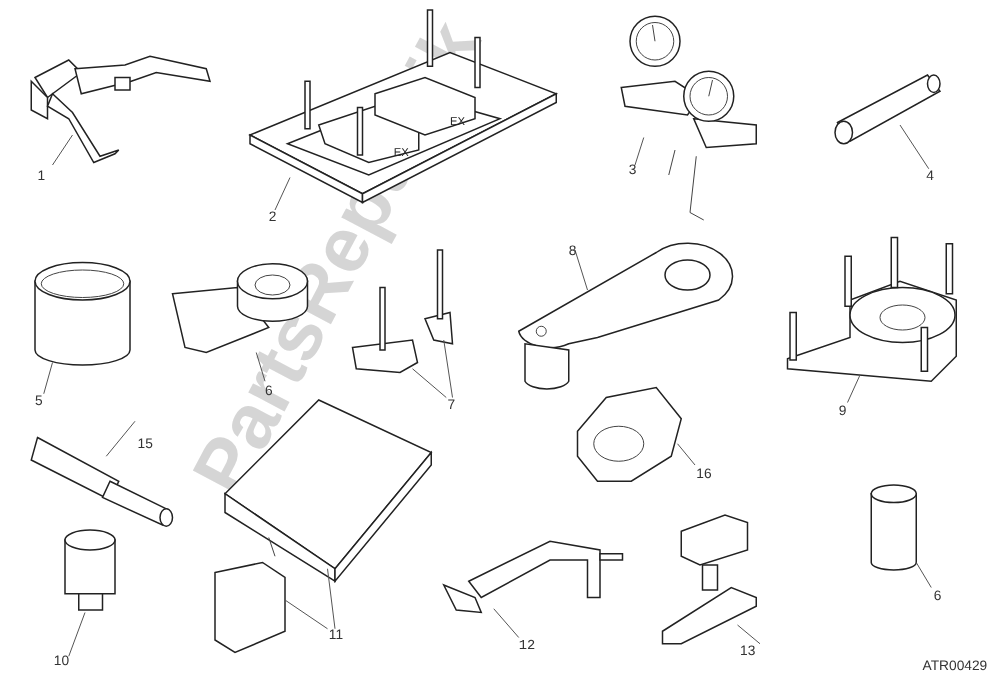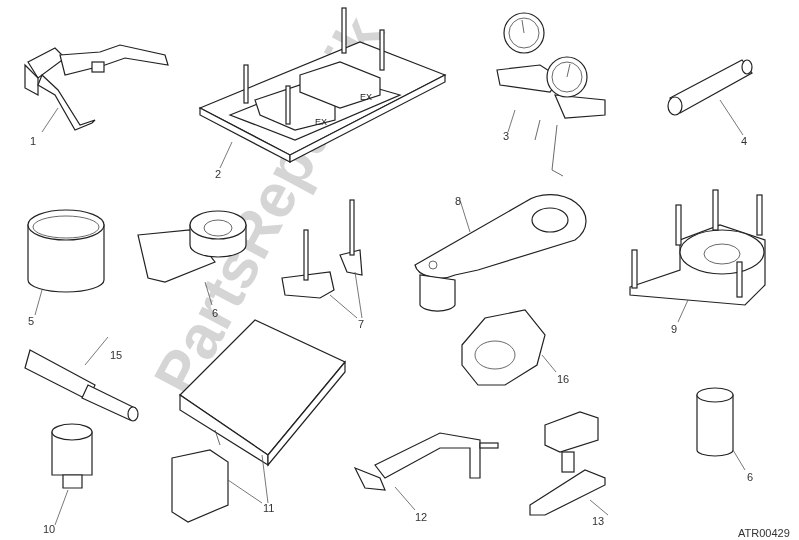--- a/index.html
+++ b/index.html
@@ -168,20 +168,20 @@
   <span class="lbl" style="left:215px;top:168px;">2</span>
   <span class="lbl" style="left:503px;top:130px;">3</span>
   <span class="lbl" style="left:741px;top:135px;">4</span>
   <span class="lbl" style="left:28px;top:315px;">5</span>
   <span class="lbl" style="left:212px;top:307px;">6</span>
   <span class="lbl" style="left:358px;top:318px;">7</span>
   <span class="lbl" style="left:455px;top:195px;">8</span>
   <span class="lbl" style="left:671px;top:323px;">9</span>
   <span class="lbl" style="left:43px;top:523px;text-align:center;">10</span>
   <span class="lbl" style="left:263px;top:502px;text-align:right;">11</span>
-  <span class="lbl" style="left:415px;top:511px;">12</span>
+  <span class="lbl" style="left:415px;top:511px;font-family:Liberation Mono, monospace;">12</span>
   <span class="lbl" style="left:592px;top:515px;text-align:center;">13</span>
   <span class="lbl" style="left:747px;top:471px;">6</span>
   <span class="lbl" style="left:110px;top:325px;margin-top:24px;">15</span>
   <span class="lbl" style="left:557px;top:373px;">16</span>
 
   <span class="code" style="left:738px;top:527px;">ATR00429</span>
 </div>
 
 </body></html>

